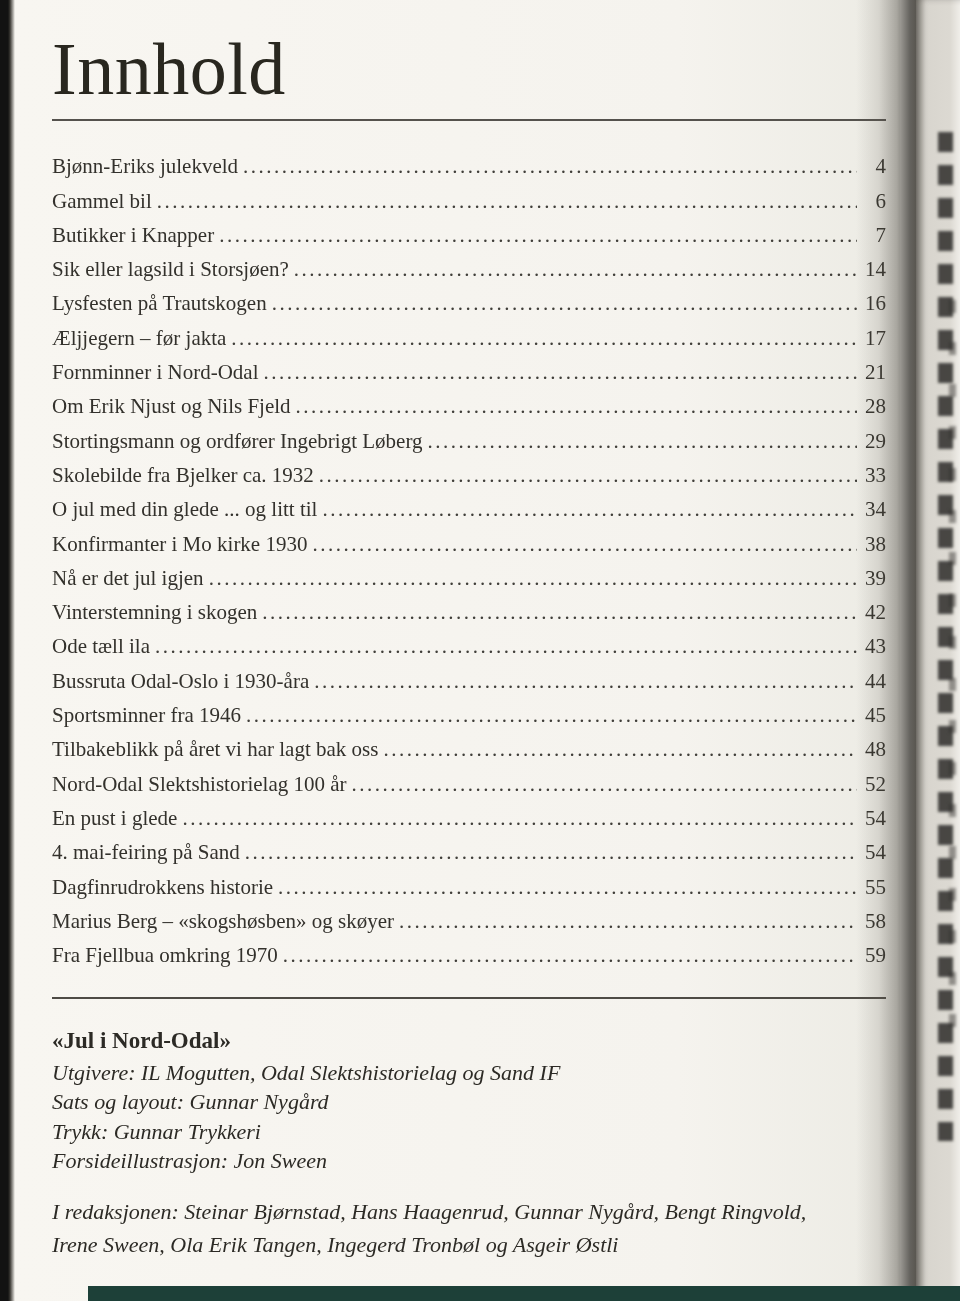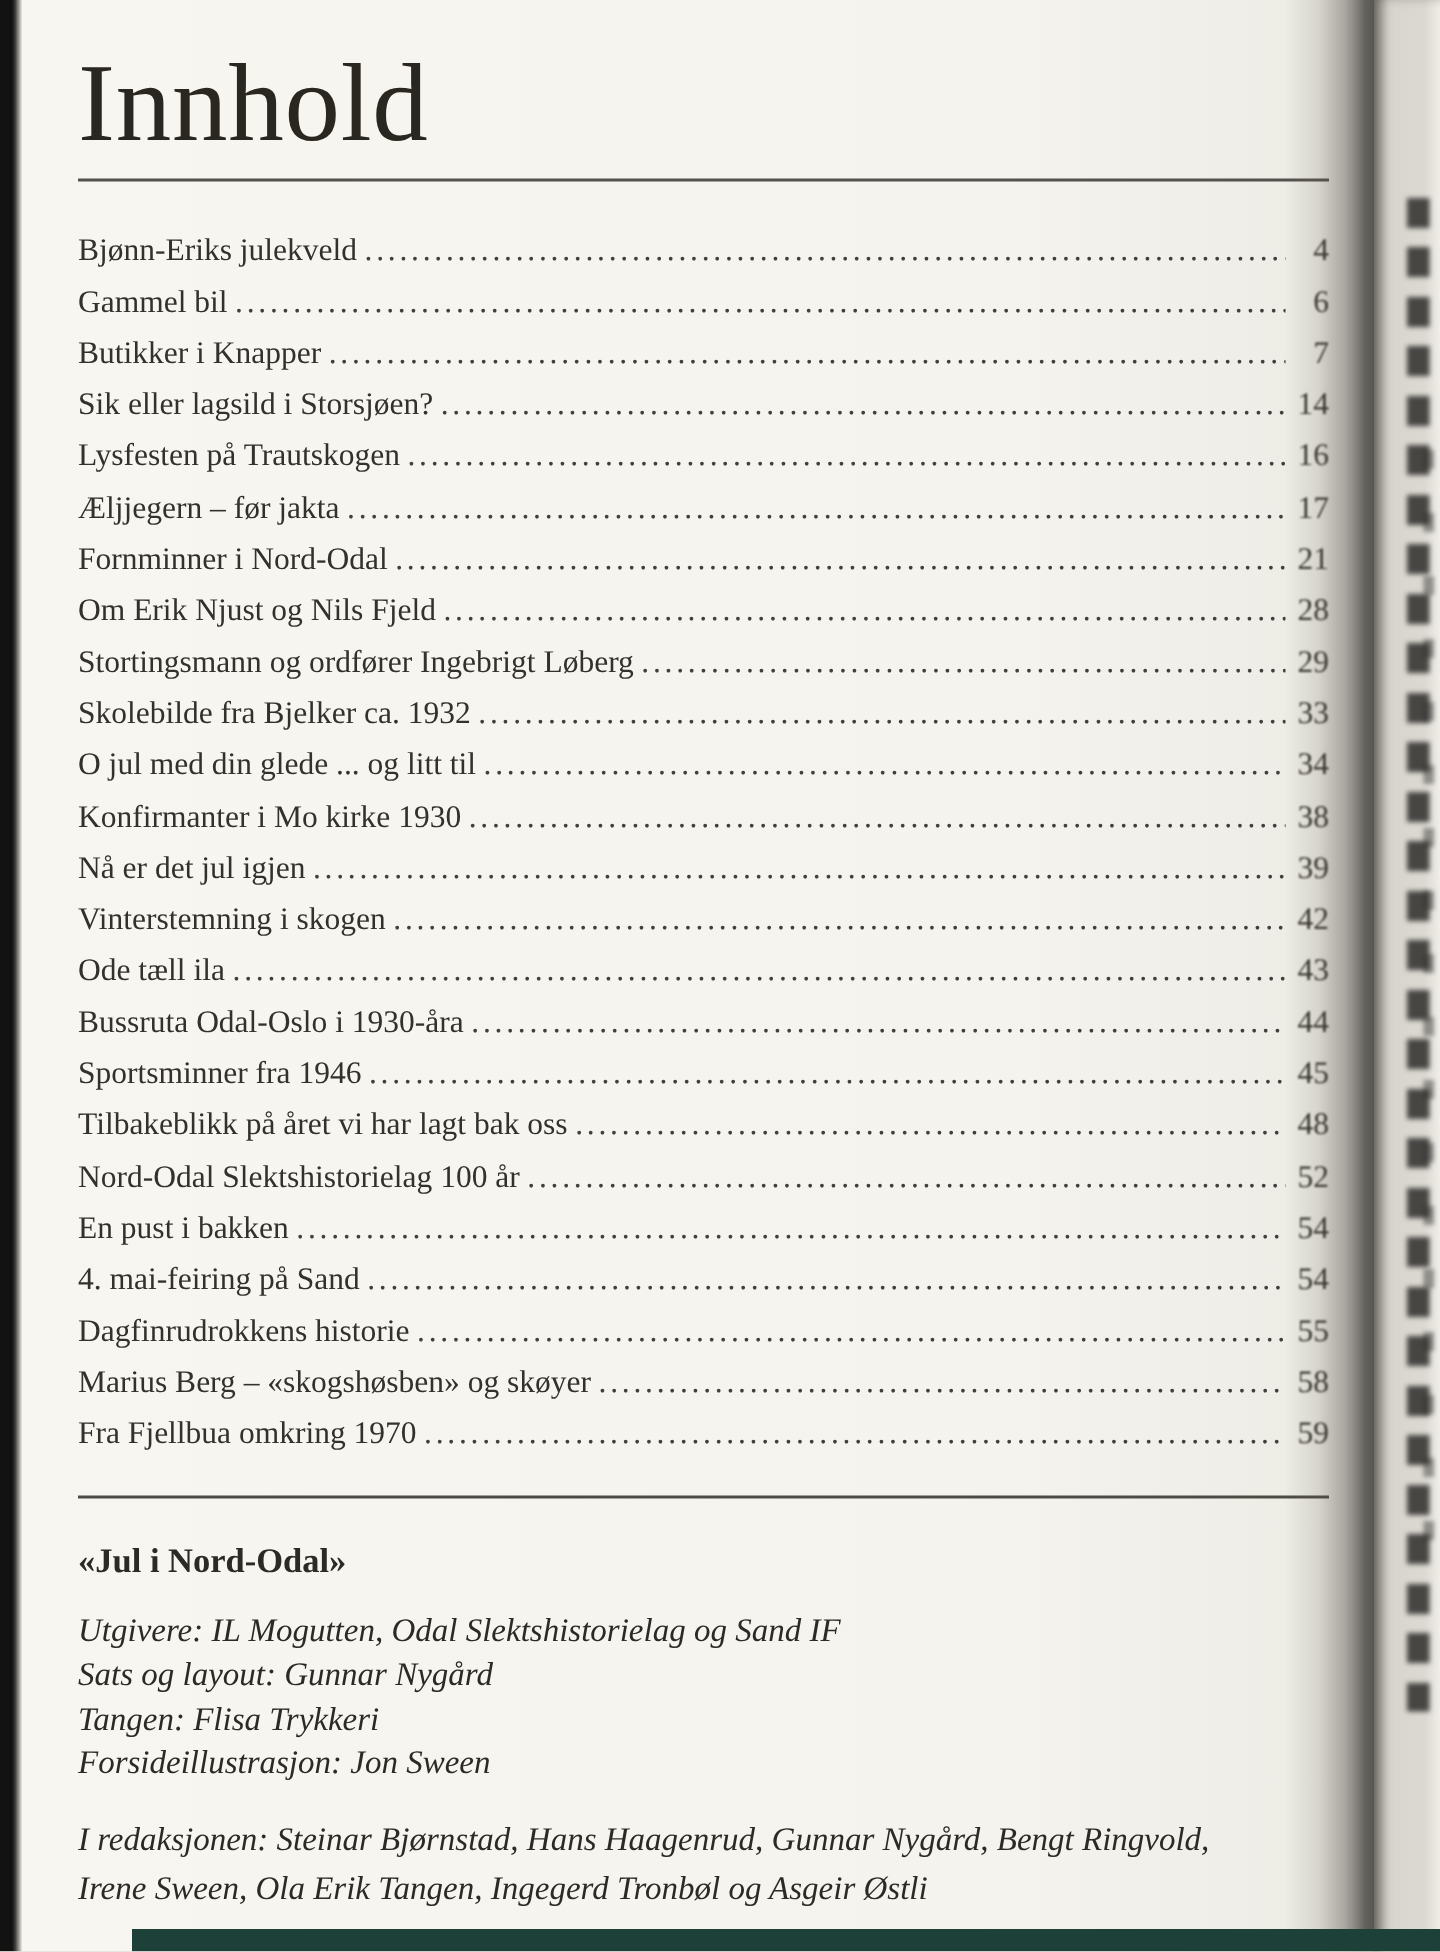--- a/index.html
+++ b/index.html
@@ -55,21 +55,21 @@
   }
   .pagenum {
     min-width: 26px; text-align: right;
     color: #34322c; filter: blur(0.55px);
   }
   .colophon-rule {
     border-top: 2px solid #4e4b45;
     margin-top: 25px; height: 0;
   }
   .colophon { margin-top: 27px; font-size: 22px; line-height: 29.5px; color: #2c2a25; }
-  .book-title { font-weight: 700; font-size: 23px; margin-bottom: 16px; }
+  .book-title { font-weight: 700; font-size: 23px; margin-bottom: 2px; }
   .colo-line { white-space: nowrap; font-style: italic; }
   .editorial { margin-top: 19px; font-size: 22px; line-height: 33px; }
   
   .gutter-shadow {
     position: absolute; top: 0; bottom: 0; left: 856px; width: 60px;
     background: linear-gradient(to right,
       rgba(97,92,84,0) 0%,
       rgba(97,92,84,0.16) 38%,
       rgba(75,71,64,0.42) 68%,
       rgba(44,42,38,0.72) 90%,
@@ -227,21 +227,21 @@
             <span class="pagenum">48</span>
           </div>
 
           <div class="toc-row">
             <span class="toc-title">Nord-Odal Slektshistorielag 100 år</span>
             <span class="dots"></span>
             <span class="pagenum">52</span>
           </div>
 
           <div class="toc-row">
-            <span class="toc-title">En pust i bakken</span>
+            <span class="toc-title">En pust i glede</span>
             <span class="dots"></span>
             <span class="pagenum">54</span>
           </div>
 
           <div class="toc-row">
             <span class="toc-title">4. mai-feiring på Sand</span>
             <span class="dots"></span>
             <span class="pagenum">54</span>
           </div>
 
@@ -267,21 +267,21 @@
       <div class="colophon-rule"></div>
 
       <div class="colophon">
         <div class="book-title">«Jul i Nord-Odal»</div>
         <div>
 
             <div class="colo-line">Utgivere: IL Mogutten, Odal Slektshistorielag og Sand IF</div>
 
             <div class="colo-line">Sats og layout: Gunnar Nygård</div>
 
-            <div class="colo-line">Tangen: Flisa Trykkeri</div>
+            <div class="colo-line">Trykk: Gunnar Trykkeri</div>
 
             <div class="colo-line">Forsideillustrasjon: Jon Sween</div>
           </div>
         <div class="editorial">
 
             <div class="colo-line">I redaksjonen: Steinar Bjørnstad, Hans Haagenrud, Gunnar Nygård, Bengt Ringvold,</div>
 
             <div class="colo-line">Irene Sween, Ola Erik Tangen, Ingegerd Tronbøl og Asgeir Østli</div>
           </div>
       </div>

